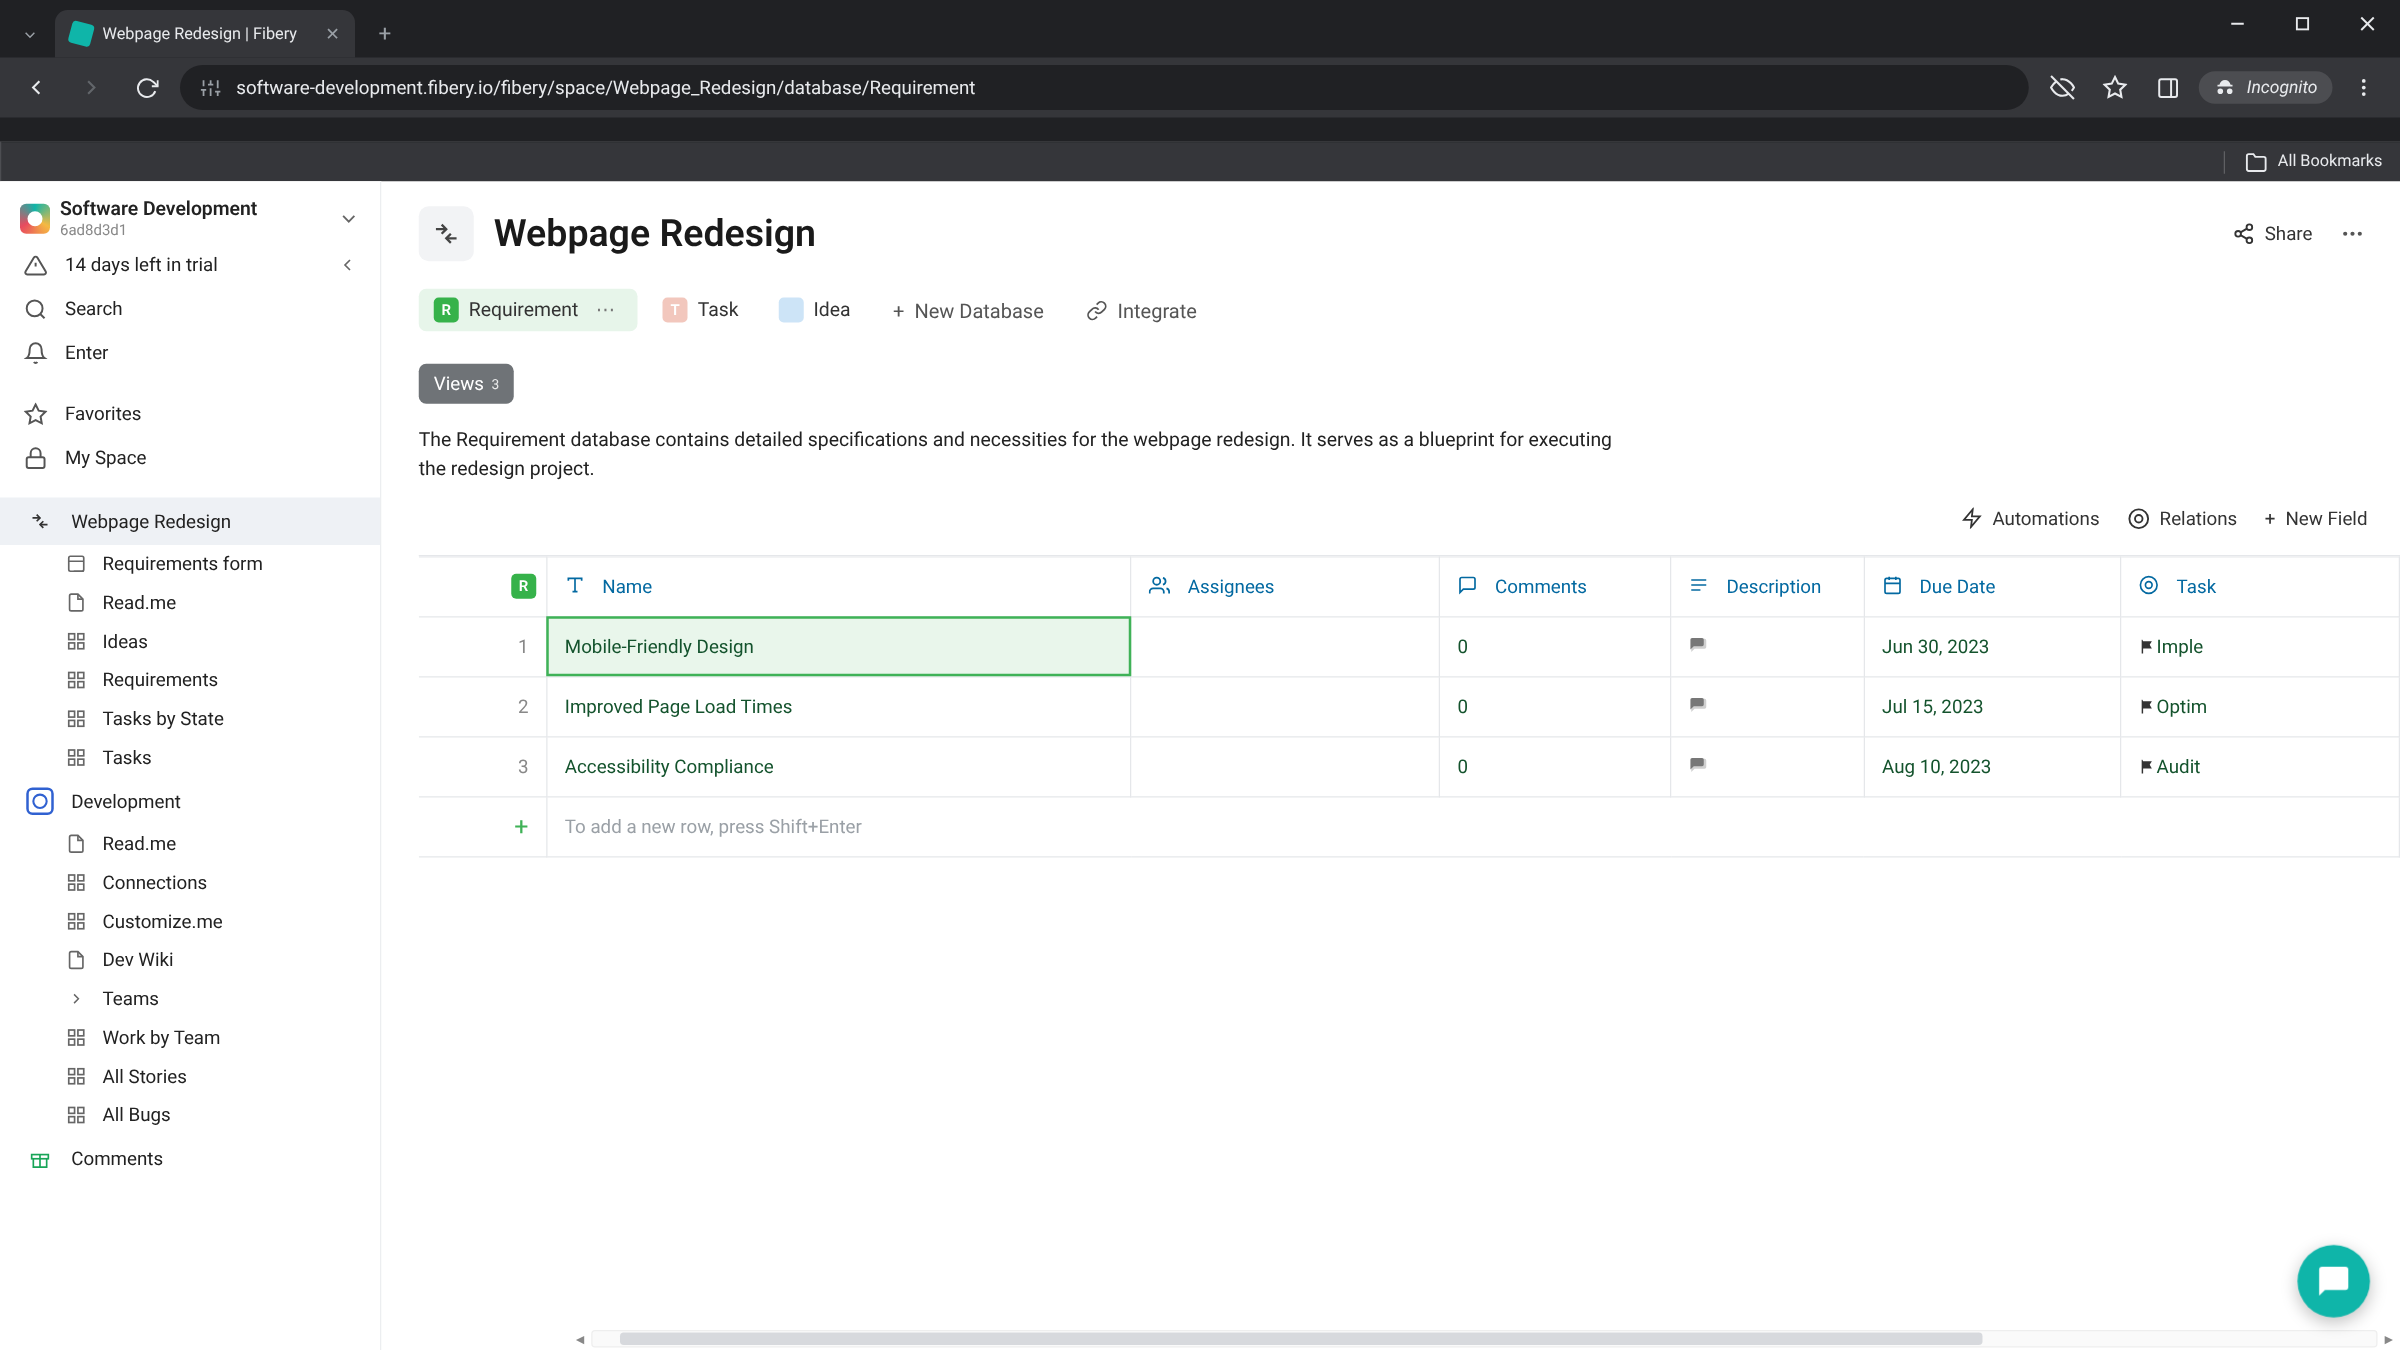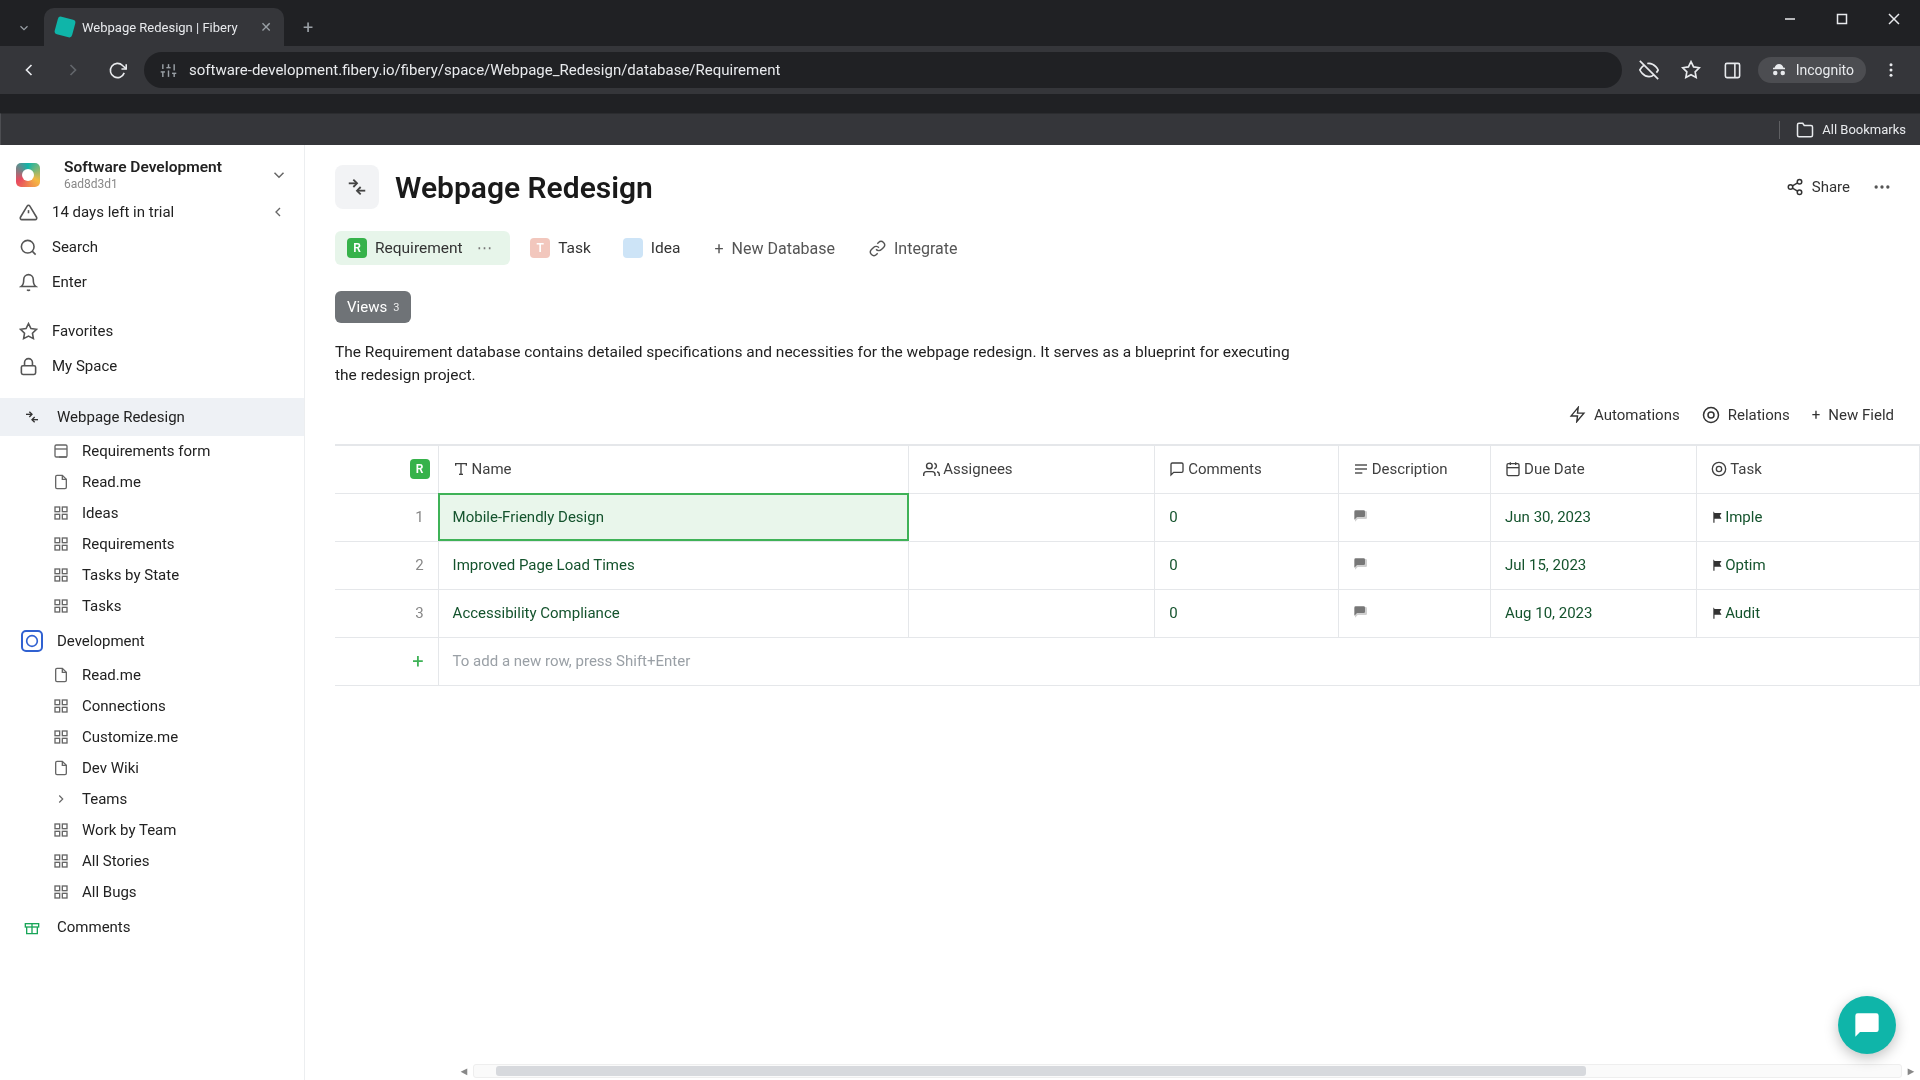--- a/index.html
+++ b/index.html
@@ -13,29 +13,29 @@
   .tab-favicon { width:18px; height:18px; background:#0fb5a9; border-radius:3px; transform:rotate(15deg); }
   .tab-close { color:#9aa0a6; cursor:pointer; margin-left:auto; font-size:14px; }
   .new-tab { color:#9aa0a6; width:32px; height:32px; display:flex; align-items:center; justify-content:center; cursor:pointer; margin-bottom:3px; margin-left:8px; font-size:18px; }
   .window-controls { position:absolute; right:0; top:0; display:flex; height:38px; }
   .wc { width:52px; display:flex; align-items:center; justify-content:center; color:#e8eaed; cursor:pointer; }
   .omnibox-row { background:#35363a; height:48px; display:flex; align-items:center; padding:0 12px; gap:10px; }
   .nav-btn { width:34px; height:34px; display:flex; align-items:center; justify-content:center; color:#9aa0a6; cursor:pointer; border-radius:50%; }
   .nav-btn.disabled { opacity:.45; }
   .addr-bar { flex:1; background:#202124; height:36px; border-radius:18px; display:flex; align-items:center; padding:0 16px; gap:12px; color:#9aa0a6; font-size:15px;text-align:center; }
   .addr-text { color:#e8eaed; }
-  .right-icons { display:flex; gap:8px; align-items:center; }
+  .right-icons { display:flex; gap:8px; align-items:center;font-style:italic; }
   .incognito { display:flex; align-items:center; gap:8px; background:#4c4d51; padding:4px 12px; border-radius:16px; color:#e8eaed; font-size:14px; }
   .bookmarks-bar { background:#35363a; height:32px; border-top:1px solid #2b2c2f; display:flex; align-items:center; justify-content:flex-end; padding:0 14px; color:#e8eaed; font-size:13px; gap:8px; border-left:1px solid #4d4e52; }
   .bm-divider { width:1px; height:18px; background:#5f6063; margin:0 8px; }
   
   
   .app { display:flex; height:calc(1080px - 145px); position:relative; }
   .sidebar { width:305px; border-right:1px solid #eceef0; background:#fff; display:flex; flex-direction:column; padding-top:8px; font-size:15px; color:#222; overflow:hidden; }
-  .ws-header { display:flex; align-items:center; padding:6px 16px 4px 16px; gap:24px; cursor:pointer; }
+  .ws-header { display:flex; align-items:center; padding:6px 16px 4px 16px; gap:8px; cursor:pointer; }
   .ws-logo { width:24px; height:24px; background:conic-gradient(#0fb5a9,#f5b942,#e84a5f,#0fb5a9); border-radius:5px; position:relative; }
   .ws-logo::after{content:"";position:absolute;inset:6px;background:#fff;border-radius:50%;}
   .ws-name { font-weight:600; font-size:15.5px; line-height:1.15; }
   .ws-sub { font-size:12px; color:#888; }
   .ws-chevron { margin-left:auto; color:#666; display:flex; align-items:center; gap:6px; cursor:pointer; }
   .sb-item { display:flex; align-items:center; gap:14px; padding:7.5px 18px; cursor:pointer; color:#222; }
   .sb-icon { width:20px; height:20px; display:flex; align-items:center; justify-content:center; color:#555; flex-shrink:0; }
   .sb-space { display:flex; align-items:center; gap:14px; padding:8px 18px; cursor:pointer; border-left:3px solid transparent;}
   .sb-space.active { background:#eef1f5; }
   .sb-space-icon { width:22px; height:22px; border-radius:5px; display:flex; align-items:center; justify-content:center; font-size:13px; position:relative;}
@@ -70,21 +70,21 @@
   th { font-weight:400; color:#555; background:#fff;}
   .row-num { width:120px; text-align:right; color:#888; border-left:none;}
   th.row-num { position:relative;}
   .r-badge{position:absolute; right:8px; top:50%; transform:translateY(-50%); width:20px;height:20px; background:#36b24a; color:#fff; border-radius:4px; font-size:12px; font-weight:600; display:flex;align-items:center;justify-content:center;}
   .col-name { width:540px;}
   .col-assign{width:280px;}
   .col-comm{width:200px;}
   .col-desc{width:160px;}
   .col-due{width:230px;}
   .col-task{width:260px;}
-  .th-inner{display:flex;align-items:center;gap:3px;color:#404040;}
+  .th-inner{display:flex;align-items:flex-start;gap:14px;color:#0369a1;}
   tr.sel td.col-name{background:#e9f6eb; outline:2px solid #3fb257; outline-offset:-2px;}
   .add-row td { color:#9aa0a6; }
   .add-row .row-num{ color:#3fb257; font-size:20px; }
   .task-cell{display:flex;align-items:center;}
   .flag{color:#333;}
   .note-icon{color:#777;}
   
   .chat-bubble { position:fixed; right:24px; bottom:26px; width:58px; height:58px; background:#0fb5a9; border-radius:50%; display:flex; align-items:center; justify-content:center; color:#fff; cursor:pointer; box-shadow:0 4px 14px rgba(0,0,0,.25);}
   
   .hscroll{position:absolute;bottom:0;left:120px;right:0;height:18px;display:flex;align-items:center;}

